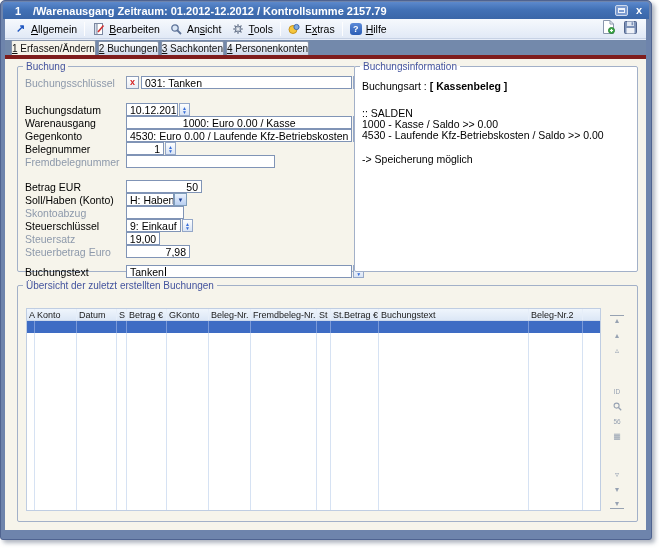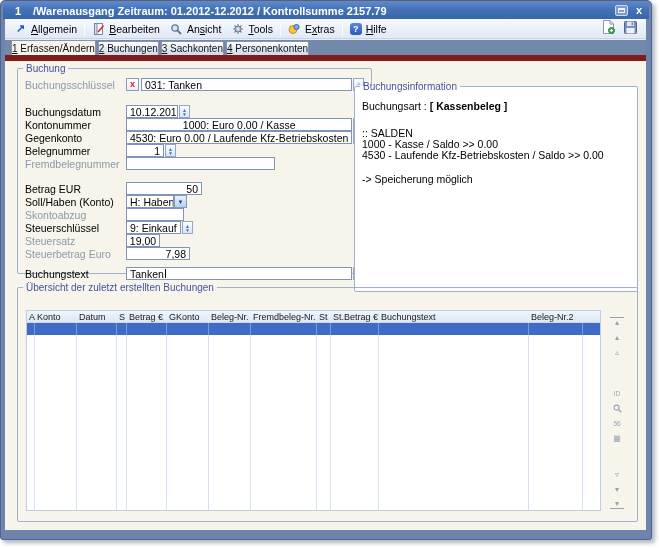--- a/index.html
+++ b/index.html
@@ -66,31 +66,31 @@
     height:14px; padding:0 0; font-size:10px; color:#111;
     display:flex; align-items:center; white-space:nowrap;
     background:linear-gradient(#fefefe, #cdd8ea);
     border:1px solid #8794aa; border-bottom:none; border-radius:2px 2px 0 0;
     cursor:default;
   }
   .tab .u { text-decoration:underline; }
   .tab.active { background:#f6f4eb; height:15px; position:relative; z-index:2; }
   .page {
     position:absolute; left:0; right:0; top:15px; bottom:0;
-    background:#f6f4eb; border-top:6px solid #7f1d1d;
+    background:#f6f4eb; border-top:4px solid #7f1d1d;
   }
   
   .fs {
     position:absolute; border:1px solid #a2b0c8; border-radius:2px; margin:0; padding:0;
   }
   .fs > legend {
     font-size:10px; color:#44549e; padding:0 3px; margin-left:5px; white-space:nowrap;
   }
   .fs-buchung { left:12px; top:2px; width:331px; height:211px; }
-  .fs-info { left:349px; top:20px; right:8px; height:211px; background:#fff; }
+  .fs-info { left:349px; top:2px; right:8px; height:211px; background:#fff; }
   .fs-grid { left:12px; top:221px; right:8px; bottom:8px; }
   
   .row { display:flex; align-items:center; height:13px; padding:0 7px 0 7px; }
   .row .lbl { width:101px; font-size:10.5px; color:#000; flex:none; white-space:nowrap; }
   .row .lbl.dim { color:#8d99ab; }
   .tb {
     height:13px; border:1px solid #8094b6; background:#fff;
     font-size:10.5px; color:#000; display:flex; align-items:center;
     padding:0 3px; white-space:nowrap; overflow:hidden; cursor:text;
   }
@@ -272,21 +272,21 @@
             <span class="spin dis"></span>
           </div>
 
           <div class="sp14"></div>
           <div class="row">
             <span class="lbl">Buchungsdatum</span>
             <span class="tb" style="width:52px;">10.12.2012 /Mo</span>
             <span class="spin"></span>
           </div>
           <div class="row">
-            <span class="lbl">Kontonummer</span>
+            <span class="lbl">Warenausgang</span>
             <span class="tb grow center">1000: Euro 0.00 / Kasse</span>
             <span class="spin"></span>
           </div>
           <div class="row">
             <span class="lbl">Gegenkonto</span>
             <span class="tb grow center">4530: Euro 0.00 / Laufende Kfz-Betriebskosten</span>
             <span class="spin"></span>
           </div>
           <div class="row">
             <span class="lbl">Belegnummer</span>

